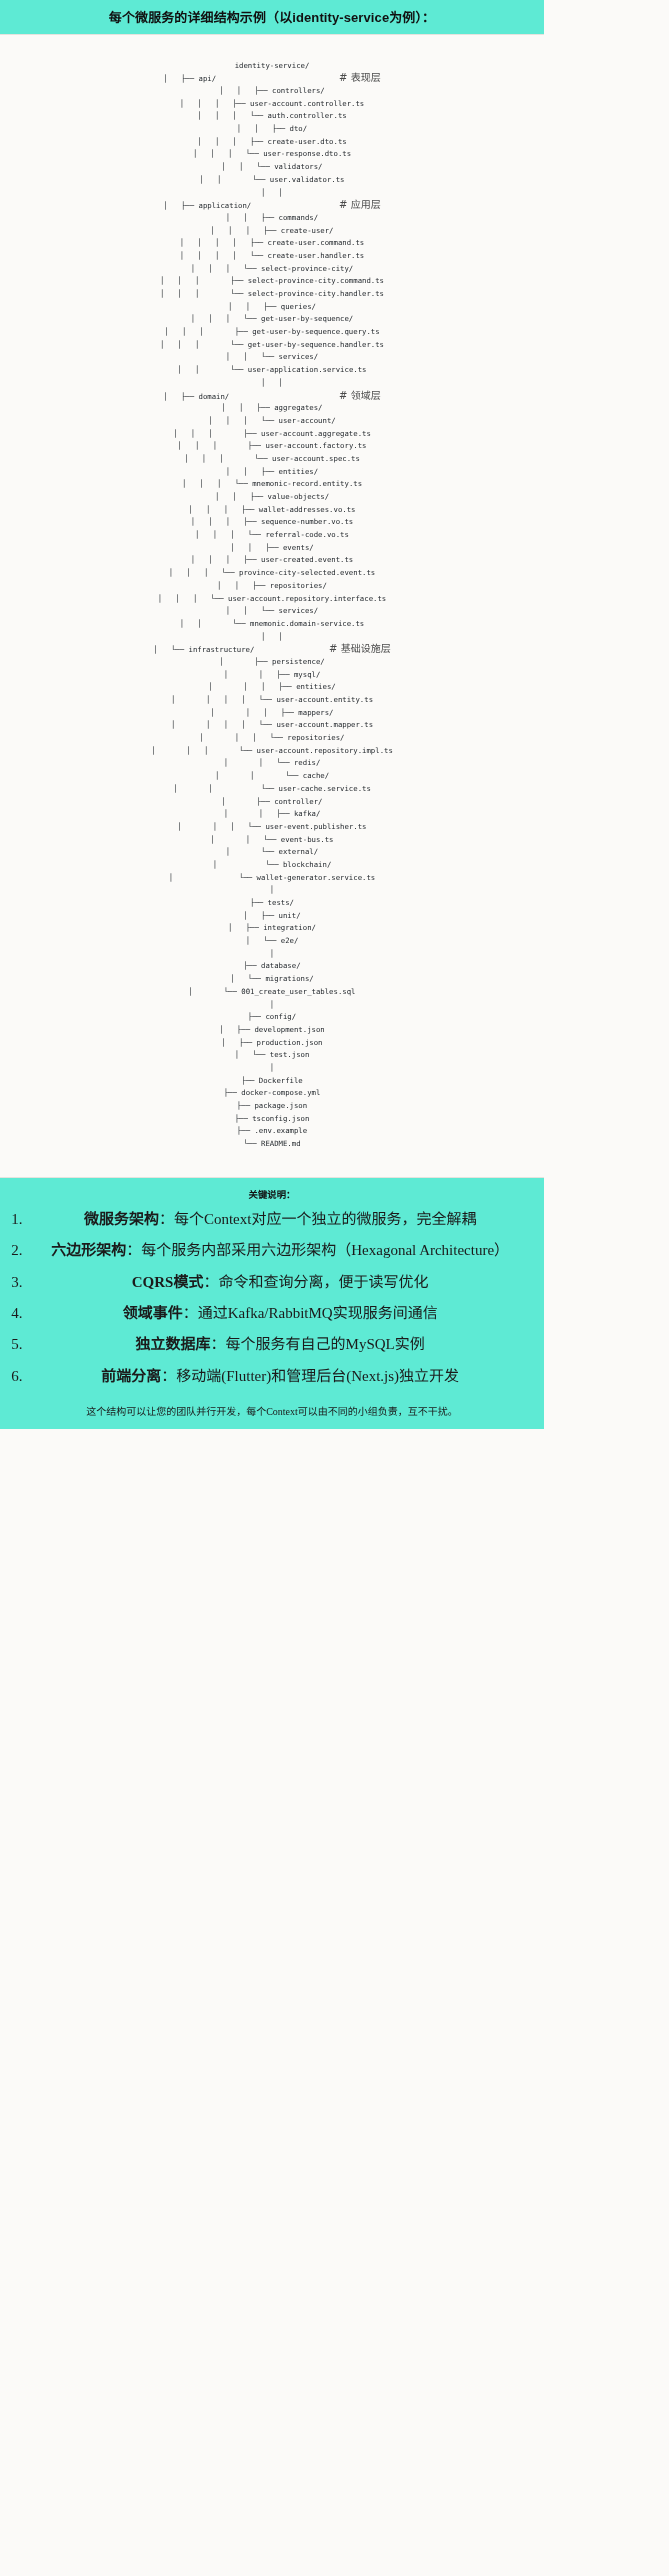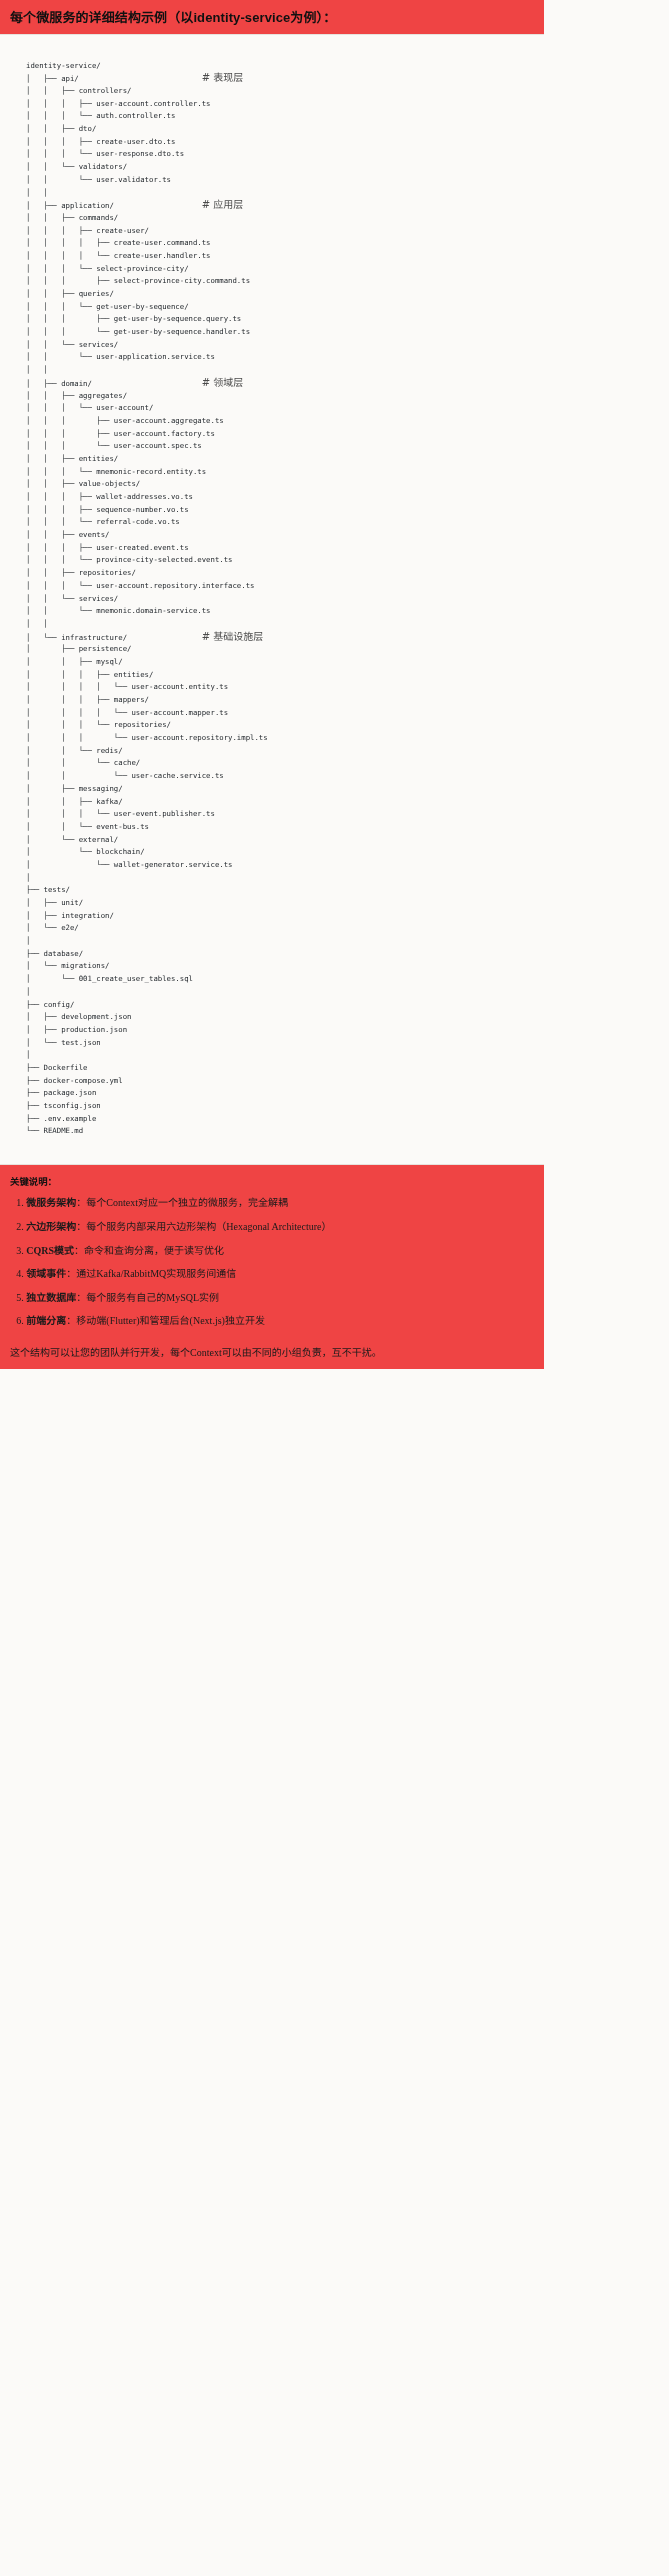--- a/index.html
+++ b/index.html
@@ -11,21 +11,22 @@
   body {
     width: 669px;
     font-family: "Liberation Serif", "DejaVu Serif", serif;
     color: #1b1b1b;
     -webkit-font-smoothing: antialiased;
   }
   .page {
     width: 544px;
     box-sizing: border-box;
     padding: 0;
-    background: #ef4444;
+    background: #5eead4;
+    text-align: center;
   }
 
   
   .doc-heading {
     font-family: "Liberation Sans", "DejaVu Sans", sans-serif;
     font-weight: bold;
     font-size: 13px;
     line-height: 1.35;
     color: #111111;
     padding: 8.8px 10px 7.5px 10px;
@@ -71,21 +72,21 @@
     font-size: 9.4px;
     color: #111111;
     margin: 0 0 7.5px 0;
   }
   .notes ol {
     margin: 0;
     padding: 0 0 0 16.3px;
     list-style: decimal;
   }
   .notes ol li {
-    font-size: 10px;
+    font-size: 15px;
     line-height: 1.55;
     margin: 0 0 8.1px 0;
     color: #1b1b1b;
   }
   .notes ol li b {
     font-weight: bold;
   }
   .closing {
     font-size: 10px;
     line-height: 1.6;
@@ -113,20 +114,21 @@
 </span><span class="row"><span>│   │   └── validators/</span>
 </span><span class="row"><span>│   │       └── user.validator.ts</span>
 </span><span class="row"><span>│   │</span>
 </span><span class="row"><span>│   ├── application/</span>                    <span class="cmt"># 应用层</span>
 </span><span class="row"><span>│   │   ├── commands/</span>
 </span><span class="row"><span>│   │   │   ├── create-user/</span>
 </span><span class="row"><span>│   │   │   │   ├── create-user.command.ts</span>
 </span><span class="row"><span>│   │   │   │   └── create-user.handler.ts</span>
 </span><span class="row"><span>│   │   │   └── select-province-city/</span>
 </span><span class="row"><span>│   │   │       ├── select-province-city.command.ts</span>
+</span><span class="row"><span>│   │   │       └── select-province-city.handler.ts</span>
 </span><span class="row"><span>│   │   ├── queries/</span>
 </span><span class="row"><span>│   │   │   └── get-user-by-sequence/</span>
 </span><span class="row"><span>│   │   │       ├── get-user-by-sequence.query.ts</span>
 </span><span class="row"><span>│   │   │       └── get-user-by-sequence.handler.ts</span>
 </span><span class="row"><span>│   │   └── services/</span>
 </span><span class="row"><span>│   │       └── user-application.service.ts</span>
 </span><span class="row"><span>│   │</span>
 </span><span class="row"><span>│   ├── domain/</span>                         <span class="cmt"># 领域层</span>
 </span><span class="row"><span>│   │   ├── aggregates/</span>
 </span><span class="row"><span>│   │   │   └── user-account/</span>
@@ -152,21 +154,21 @@
 </span><span class="row"><span>│       │   ├── mysql/</span>
 </span><span class="row"><span>│       │   │   ├── entities/</span>
 </span><span class="row"><span>│       │   │   │   └── user-account.entity.ts</span>
 </span><span class="row"><span>│       │   │   ├── mappers/</span>
 </span><span class="row"><span>│       │   │   │   └── user-account.mapper.ts</span>
 </span><span class="row"><span>│       │   │   └── repositories/</span>
 </span><span class="row"><span>│       │   │       └── user-account.repository.impl.ts</span>
 </span><span class="row"><span>│       │   └── redis/</span>
 </span><span class="row"><span>│       │       └── cache/</span>
 </span><span class="row"><span>│       │           └── user-cache.service.ts</span>
-</span><span class="row"><span>│       ├── messaging/</span>
+</span><span class="row"><span>│       ├── controller/</span>
 </span><span class="row"><span>│       │   ├── kafka/</span>
 </span><span class="row"><span>│       │   │   └── user-event.publisher.ts</span>
 </span><span class="row"><span>│       │   └── event-bus.ts</span>
 </span><span class="row"><span>│       └── external/</span>
 </span><span class="row"><span>│           └── blockchain/</span>
 </span><span class="row"><span>│               └── wallet-generator.service.ts</span>
 </span><span class="row"><span>│</span>
 </span><span class="row"><span>├── tests/</span>
 </span><span class="row"><span>│   ├── unit/</span>
 </span><span class="row"><span>│   ├── integration/</span>

